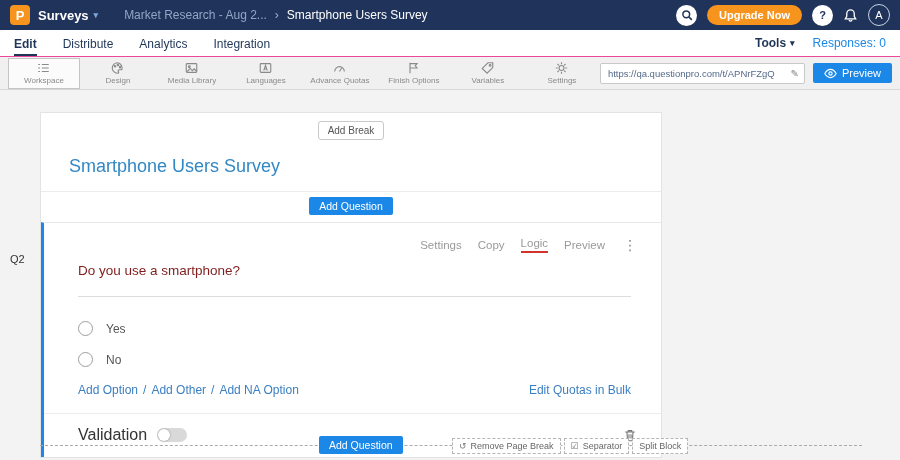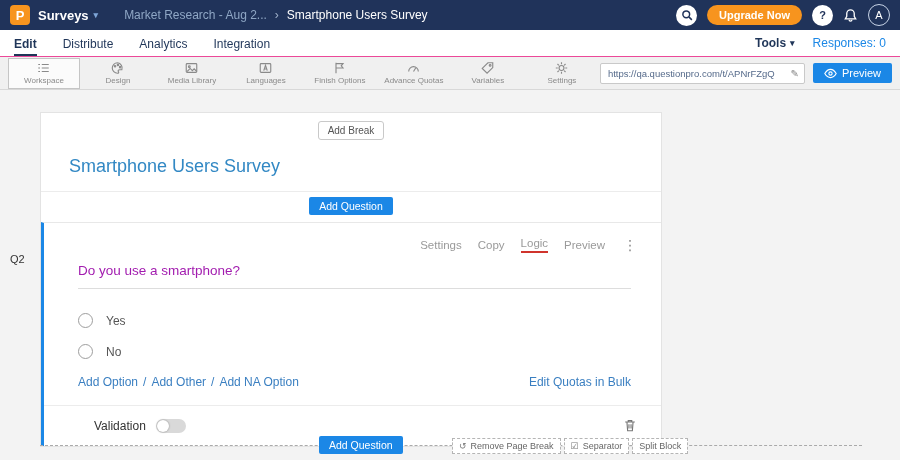--- a/index.html
+++ b/index.html
@@ -103,33 +103,33 @@
   .btn-blue {
     background:#1B87E6; color:#fff; border:none; border-radius:2px;
     font-size:10.5px; padding:3px 10px; cursor:pointer; font-family:"Liberation Sans", sans-serif;
   }
 
   .q-block { border-top:1px solid #e8e8e8; border-left:3px solid #1B87E6; }
   .q-tabs { display:flex; justify-content:flex-end; align-items:center; gap:16px; padding:14px 24px 0 0; }
   .q-tab { font-size:11.5px; color:#9a9a9a; cursor:pointer; }
   .q-tab.logic { border-bottom:2px solid #d0342c; padding-bottom:2px; }
   .kebab { font-size:14px; color:#888; cursor:pointer; margin-left:2px; }
-  .q-text { margin:10px 30px 0 34px; font-size:13.5px; color:#a21caf; padding-bottom:10px; border-bottom:1px solid #ddd; cursor:text; }
+  .q-text { margin:10px 30px 0 34px; font-size:13.5px; color:#7f1d1d; padding-bottom:18px; border-bottom:1px solid #ddd; cursor:text; }
   .options { margin-top:24px; }
   .option-row { display:flex; align-items:center; gap:13px; margin:0 0 16px 34px; cursor:pointer; }
   .radio { width:15px; height:15px; border-radius:50%; border:1.5px solid #9e9e9e; background:#fff; flex:none; }
   .option-label { font-size:12px; color:#555; }
   .links-row { display:flex; justify-content:space-between; align-items:center; margin:6px 30px 0 34px; font-size:12px; }
   .opt-links { color:#3a7fc1; display:flex; gap:5px; }
   .opt-links span { cursor:pointer; }
   .opt-links .slash { cursor:default; }
   .bulk-link { color:#3a7fc1; cursor:pointer; }
   .hr2 { border-top:1px solid #ececec; margin-top:16px; }
   .validation-row { display:flex; align-items:center; gap:10px; padding:12px 24px 13px 34px; }
-  .validation-label { font-size:12px; color:#333;margin-left:16px; }
+  .validation-label { font-size:16px; color:#333; }
   .toggle { width:30px; height:14px; border-radius:7px; background:#d9d9d9; position:relative; cursor:pointer; }
   .toggle .knob {
     position:absolute; left:1px; top:1px; width:12px; height:12px; border-radius:50%;
     background:#fff; box-shadow:0 0 2px rgba(0,0,0,.4);
   }
   .trash { margin-left:auto; color:#777; cursor:pointer; }
 
   
   .page-footer { position:absolute; left:0; right:0; top:343px; height:26px; }
   .page-footer::before {
@@ -235,34 +235,34 @@
         <rect x="2" y="3" width="12" height="10" rx="1"></rect>
         <path d="M6 11l2-6 2 6M6.8 9.2h2.4"></path>
       </svg>
     </span>
     <span class="tl">Languages</span>
   </div>
 
   <div class="tool-item">
     <span>
       <svg width="15" height="14" viewBox="0 0 16 16" fill="none" stroke="#8a8a8a" stroke-width="1.3">
-        <path d="M4 2v12M4 3h8l-2 2.5L12 8H4"></path>
-      </svg>
-    </span>
-    <span class="tl">Finish Options</span>
-  </div>
-
-  <div class="tool-item">
-    <span>
-      <svg width="15" height="14" viewBox="0 0 16 16" fill="none" stroke="#8a8a8a" stroke-width="1.3">
         <path d="M2.5 12a5.5 5.5 0 1 1 11 0"></path>
           <path d="M8 12l2.5-4"></path>
       </svg>
     </span>
     <span class="tl">Advance Quotas</span>
+  </div>
+
+  <div class="tool-item">
+    <span>
+      <svg width="15" height="14" viewBox="0 0 16 16" fill="none" stroke="#8a8a8a" stroke-width="1.3">
+        <path d="M4 2v12M4 3h8l-2 2.5L12 8H4"></path>
+      </svg>
+    </span>
+    <span class="tl">Finish Options</span>
   </div>
 
   <div class="tool-item">
     <span>
       <svg width="15" height="14" viewBox="0 0 16 16" fill="none" stroke="#8a8a8a" stroke-width="1.3">
         <path d="M2 8.5L8.5 2H14v5.5L7.5 14z"></path>
           <circle cx="11" cy="5" r="1"></circle>
       </svg>
     </span>
     <span class="tl">Variables</span>

